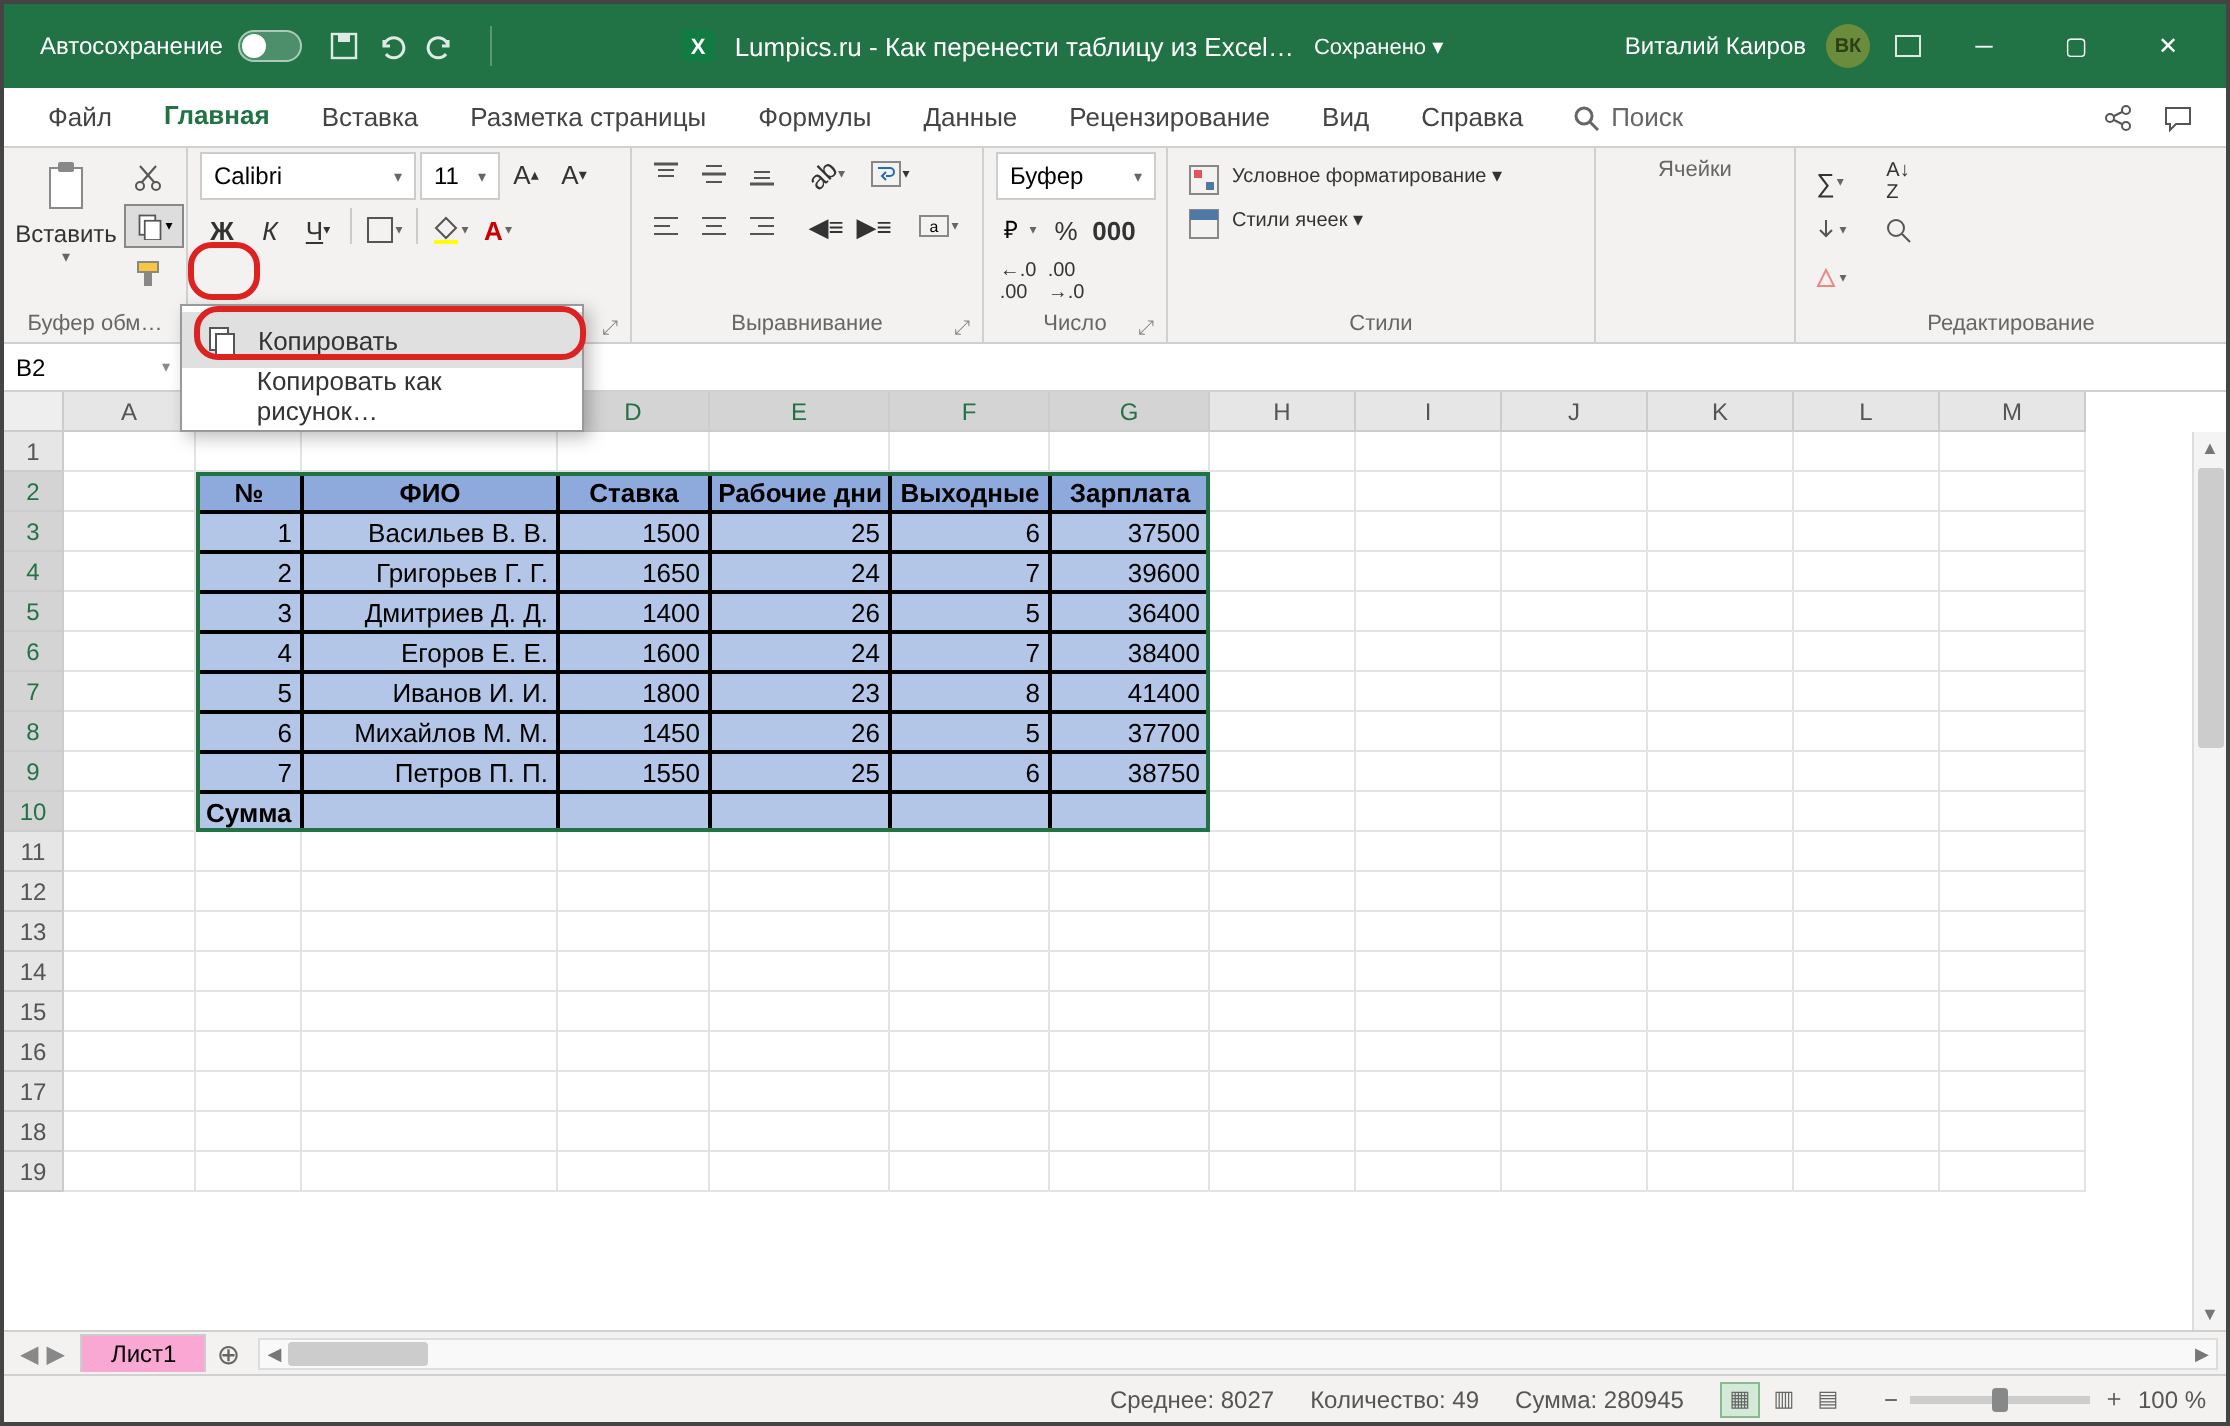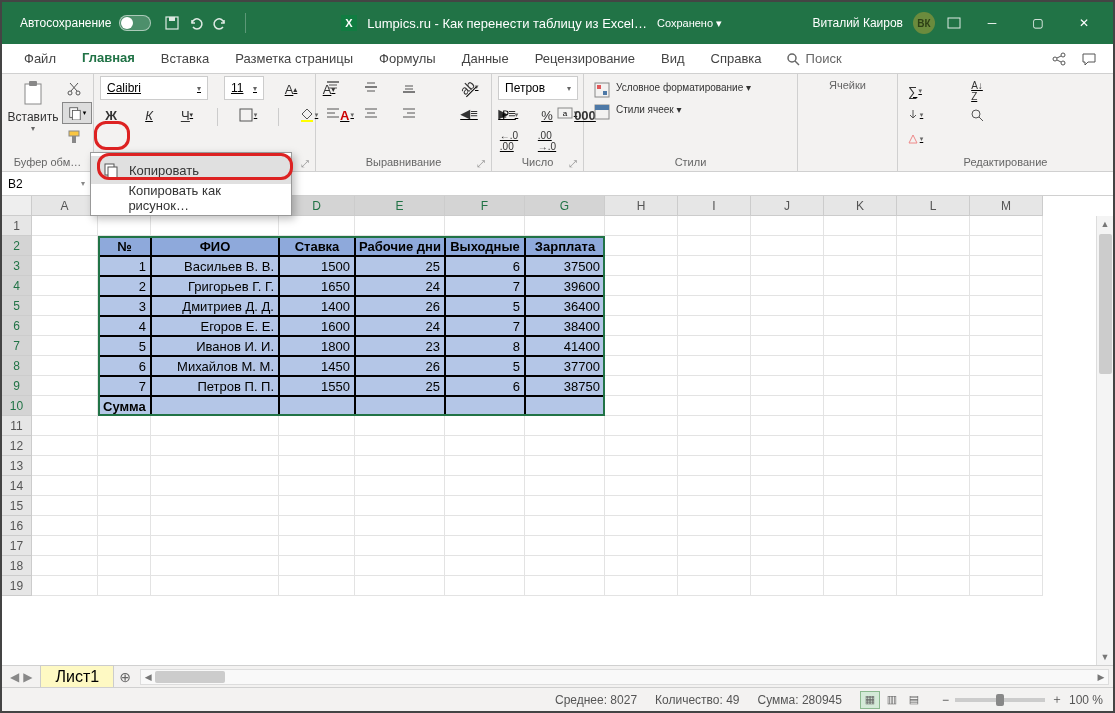--- a/index.html
+++ b/index.html
@@ -32,21 +32,21 @@
 .ribbon { height: 98px; background: #f3f2f1; border-bottom: 1px solid #d0d0d0; display: flex; position: relative; }
 .group { border-right: 1px solid #d0d0d0; display: flex; flex-direction: column; padding: 2px 6px 0 6px; }
 .group-content { flex: 1; display: flex; align-items: flex-start; gap: 4px; }
 .group-label { height: 18px; font-size: 11px; color: #666; text-align: center; display: flex; align-items: center; justify-content: center; position: relative; }
 .group-launcher { position: absolute; right: 0; bottom: 1px; font-size: 10px; color: #888; }
 
 .big-btn { display: flex; flex-direction: column; align-items: center; width: 50px; font-size: 12px; color: #333; padding-top: 4px; }
 .big-btn .icon { width: 28px; height: 28px; margin-bottom: 2px; }
 .small-btn { width: 24px; height: 22px; display: flex; align-items: center; justify-content: center; }
 .col-stack { display: flex; flex-direction: column; gap: 2px; }
-.row-inline { display: flex; align-items: flex-end; gap: 16px; text-decoration: underline; }
+.row-inline { display: flex; align-items: flex-start; gap: 2px; }
 
 .font-combo { border: 1px solid #ccc; background: #fff; height: 24px; font-size: 12px; padding: 0 6px; display: flex; align-items: center; justify-content: space-between; }
 .font-name { width: 108px; }
 .font-size { width: 40px; }
 .combo-arrow { font-size: 8px; color: #666; margin-left: 4px; }
 .ribbon-icon { width: 22px; height: 22px; display: flex; align-items: center; justify-content: center; color: #333; font-size: 13px; }
 .ribbon-icon.split::after { content: '▾'; font-size: 7px; margin-left: 1px; color: #666; }
 
 .text-item { display: flex; align-items: flex-start; gap: 6px; font-size: 10px; color: #333; padding: 2px 4px; white-space: nowrap; }
 
@@ -74,21 +74,21 @@
 
 .thdr { background: #8ea9db; font-weight: bold; border: 1px solid #000; justify-content: center; }
 .tcell { background: #b4c6e7; border: 1px solid #000; }
 .tcell.num { justify-content: flex-end; }
 .tcell.sum { font-weight: bold; }
 .sel-overlay { position: absolute; border: 2px solid #217346; pointer-events: none; z-index: 5; }
 
 
 .sheet-bar { height: 22px; background: #f3f2f1; border-top: 1px solid #d0d0d0; display: flex; align-items: center; font-size: 12px; }
 .sheet-nav { display: flex; gap: 4px; padding: 0 8px; color: #888; }
-.sheet-tab { background: #fef9c3; border: 1px solid #ccc; border-bottom: none; padding: 2px 14px; font-size: 16px; }
+.sheet-tab { background: #f9a8d4; border: 1px solid #ccc; border-bottom: none; padding: 2px 14px; font-size: 12px; }
 .sheet-add { width: 22px; text-align: center; color: #666; font-size: 14px; }
 .sheet-hscroll { flex: 1; margin: 0 4px; height: 16px; background: #f9f9f9; border: 1px solid #ddd; position: relative; display: flex; align-items: center; }
 .sheet-hscroll .thumb { position: absolute; left: 14px; width: 70px; height: 12px; background: #ccc; border-radius: 2px; }
 .sheet-hscroll .arr { width: 14px; text-align: center; font-size: 9px; color: #777; }
 .sheet-hscroll .arr.right { margin-left: auto; }
 
 
 .statusbar { height: 24px; background: #f3f2f1; border-top: 1px solid #d0d0d0; display: flex; align-items: center; font-size: 12px; color: #555; padding: 0 10px; gap: 18px; }
 .statusbar .spacer { flex: 1; }
 .zoom { display: flex; align-items: center; gap: 6px; }
@@ -355,21 +355,21 @@
       </div>
       <div class="group-label">
           <span>Выравнивание</span>
           <span class="group-launcher">⤢</span>
         </div>
     </div>
 
     <div class="group" style="width:92px">
       <div class="group-content" style="flex-direction:column;gap:4px;width:100%">
         <div class="font-combo" style="width:80px">
-            <span>Петров</span>
+            <span>Буфер</span>
             <span class="combo-arrow">▾</span>
           </div>
         <div class="row-inline">
           <div class="ribbon-icon split">
               <svg width="14" height="14">
                 <text x="2" y="11" font-size="12">₽</text>
               </svg>
             </div>
           <div class="ribbon-icon">%</div>
           <div class="ribbon-icon">

